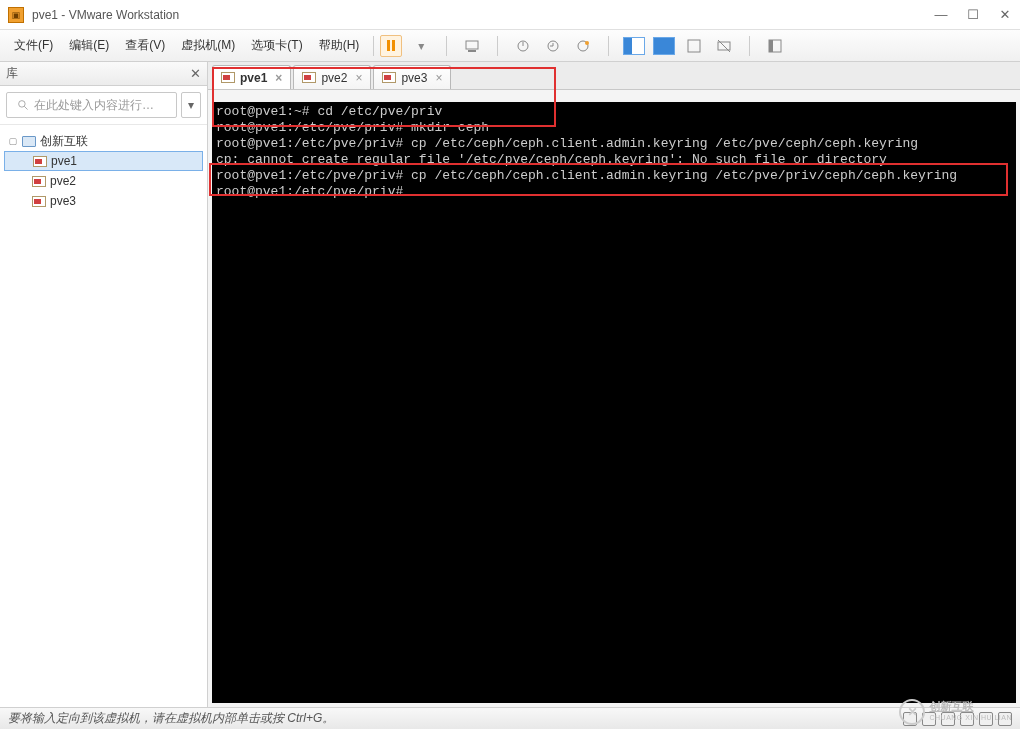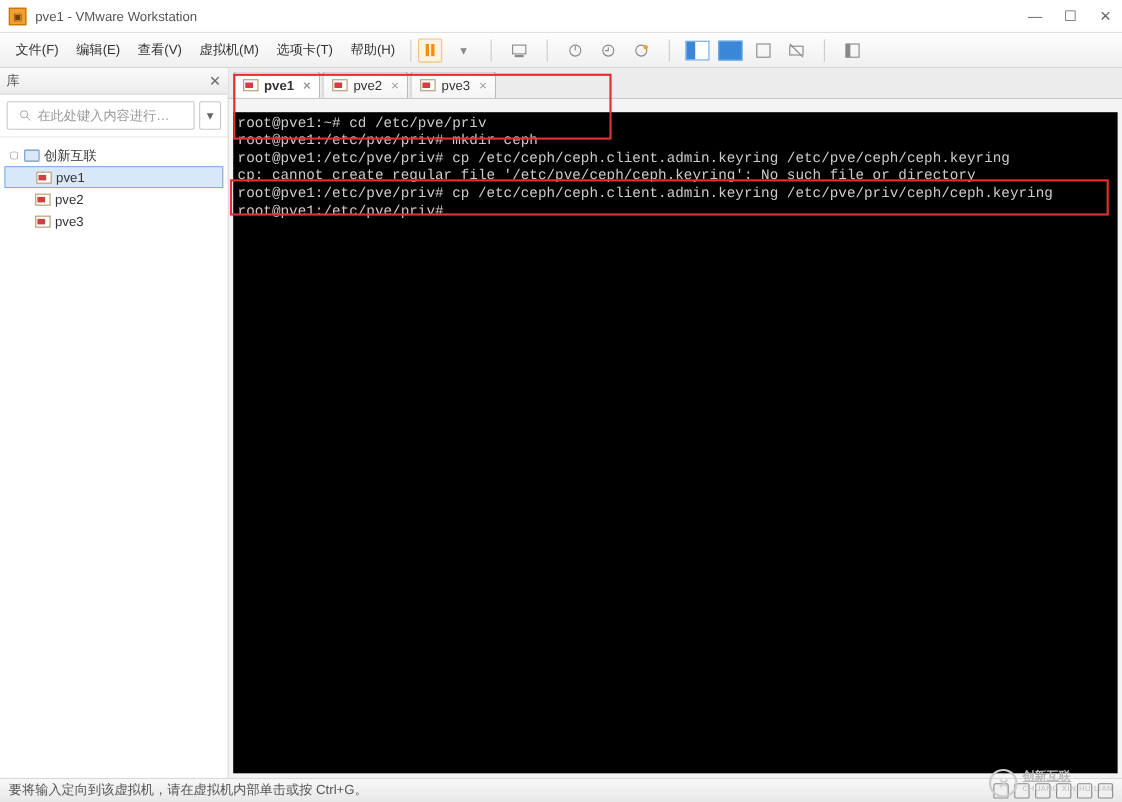--- a/index.html
+++ b/index.html
@@ -52,21 +52,21 @@
 .vm-tab{ height:24px; background:linear-gradient(#fff,#f4f4f4); border:1px solid #b8b8b8; border-bottom:none; border-radius:3px 3px 0 0; display:flex; align-items:center; padding:0 8px; gap:5px; font-size:12px; color:#333;}
 .vm-tab.active{ background:#fff; font-weight:bold; }
 .vm-tab .x{ color:#999; font-size:12px; margin-left:3px;}
 .red-box1{ position:absolute; left:212px; top:67px; width:344px; height:60px; border:2px solid #e03030; z-index:5; pointer-events:none;}
 .red-box2{ position:absolute; left:209px; top:163px; width:799px; height:33px; border:2px solid #e03030; z-index:5; pointer-events:none;}
 
 .terminal{ flex:1; background:#000; color:#ccc; font-family:"Courier New",monospace; font-size:13px; line-height:16px; padding:2px 4px; white-space:pre; overflow:hidden; margin:12px 4px 4px 4px;}
 .terminal .r{ color:#ccc;}
 
 
-.statusbar{ height:22px; border-top:1px solid #d0d0d0; background:linear-gradient(#f8f8f8,#e8e8e8); display:flex; align-items:center; padding:0 8px; color:#555; font-size:12px;}
+.statusbar{ height:22px; border-top:1px solid #d0d0d0; background:linear-gradient(#f8f8f8,#e8e8e8); display:flex; align-items:center; padding:0 8px; color:#555; font-size:12px;font-style:italic;}
 .statusbar .st-right{ margin-left:auto; display:flex; gap:5px; align-items:center;}
 .st-icon{ width:14px; height:14px; border:1px solid #888; border-radius:2px; background:#f0f0f0;}
 
 
 .watermark{ position:absolute; right:8px; bottom:4px; color:#bbb; font-size:12px; display:flex; align-items:center; gap:4px; z-index:1;}
 .watermark .wlogo{ width:26px; height:26px; border:2px solid #ccc; border-radius:50%; display:flex; align-items:center; justify-content:center; color:#ccc; font-weight:bold;}
 .watermark .wtext{ font-size:11px; line-height:11px;}
 </style>
 </head>
 <body>

